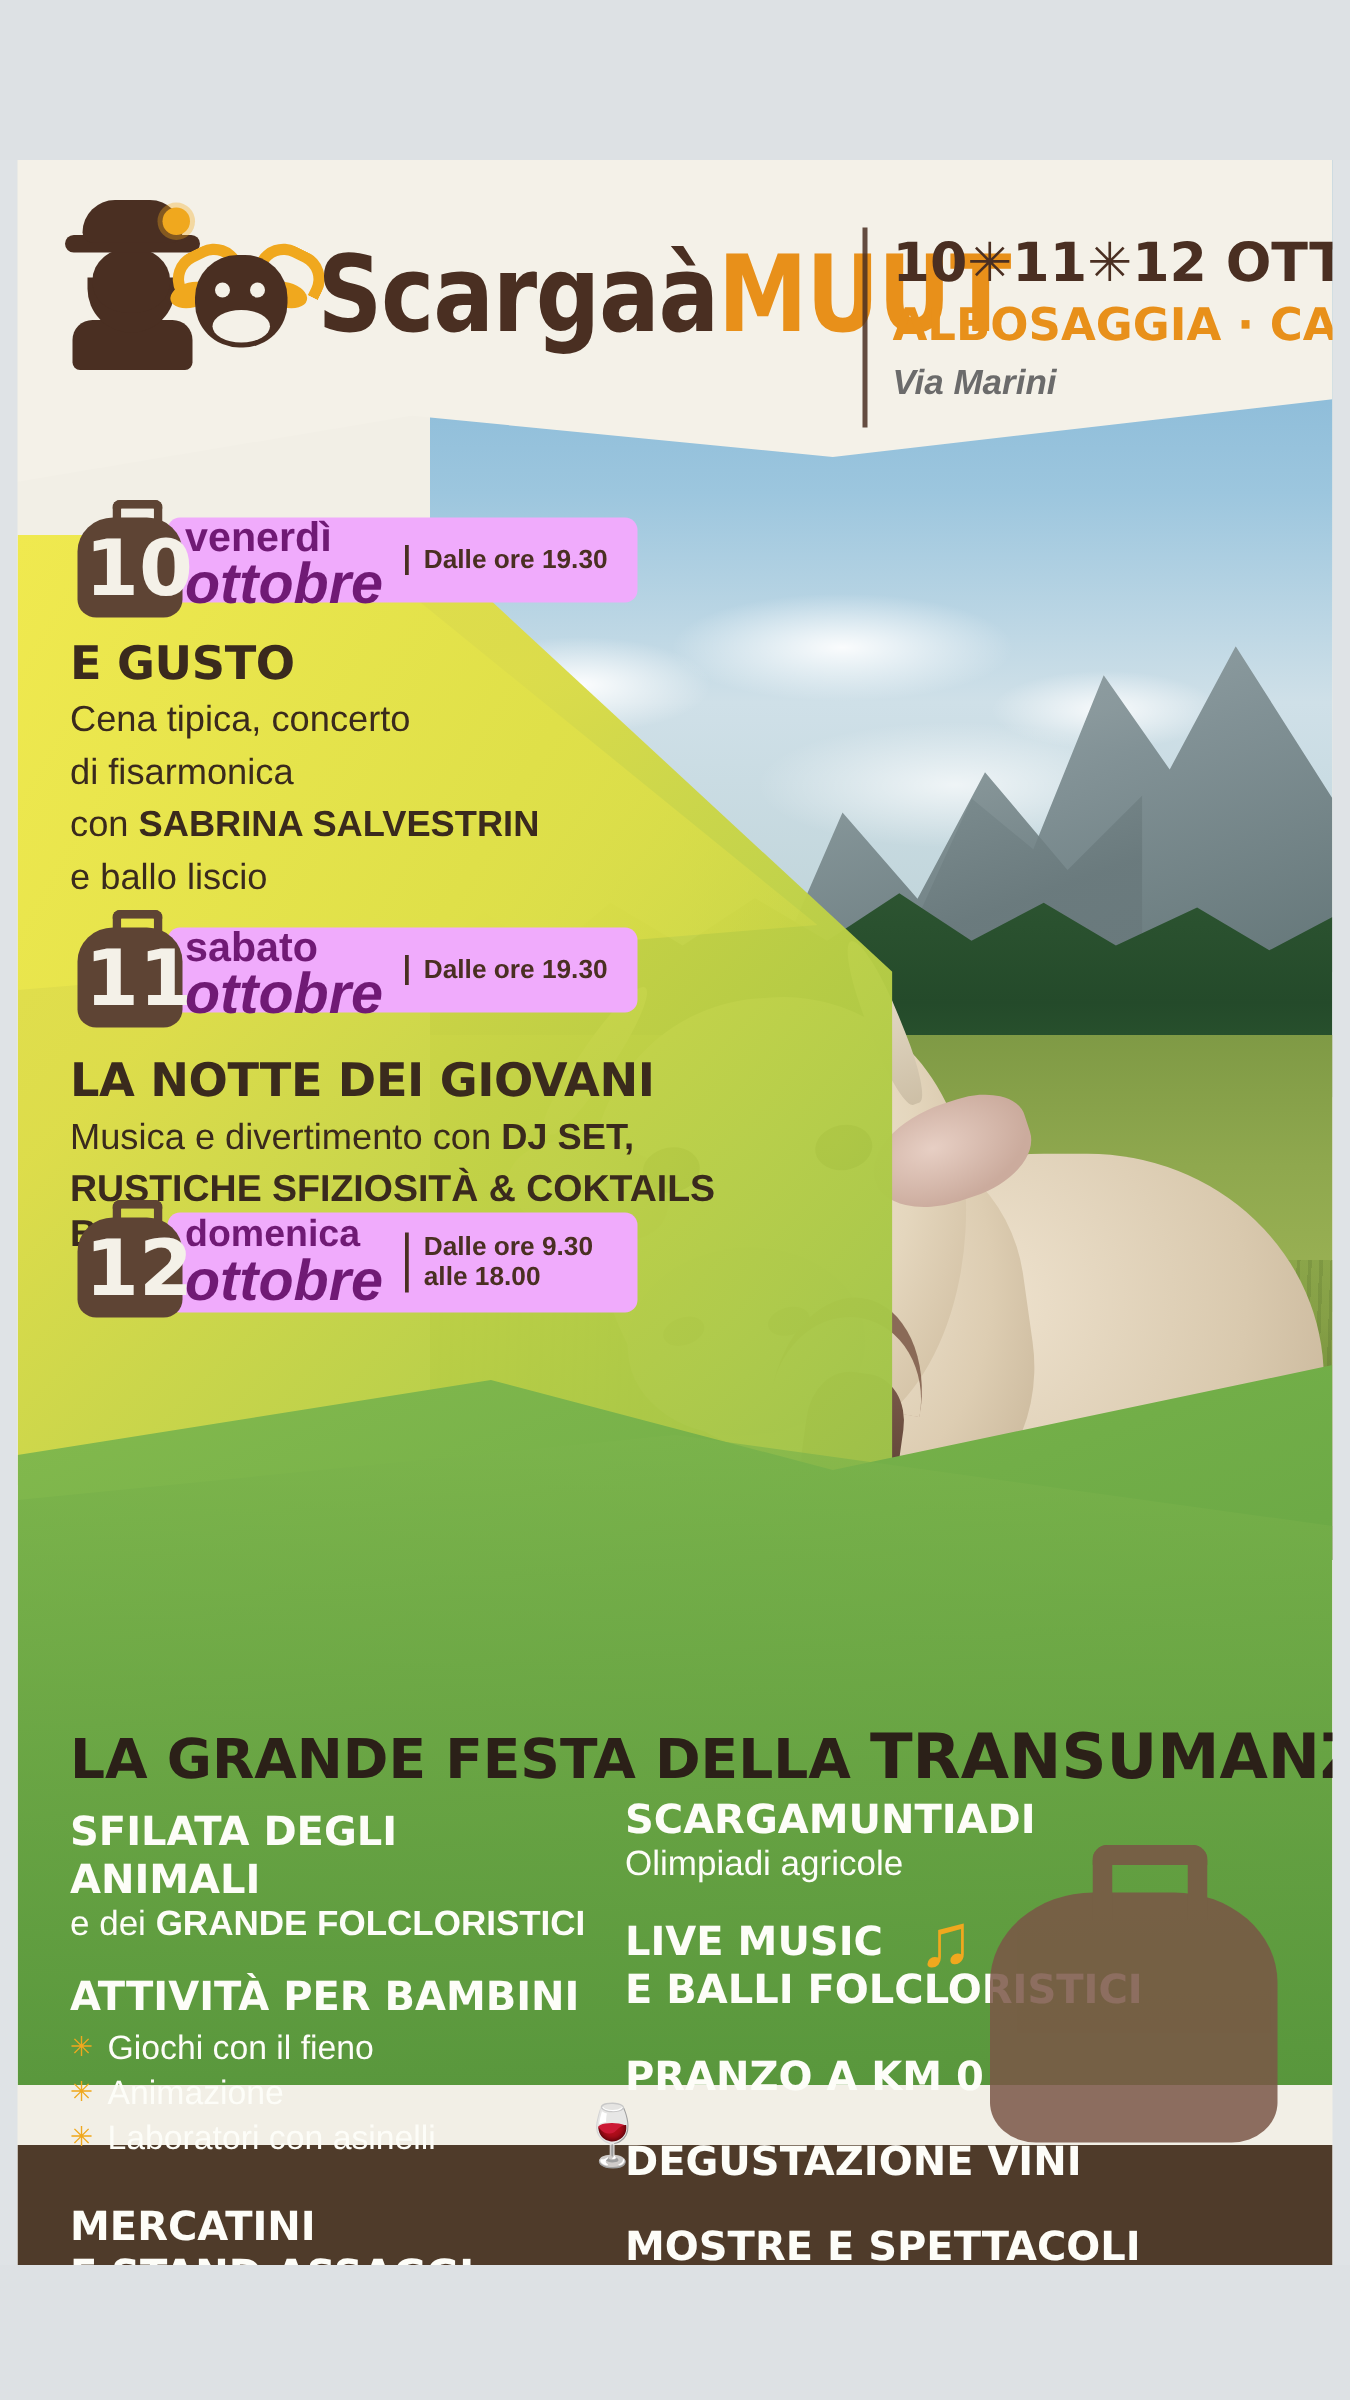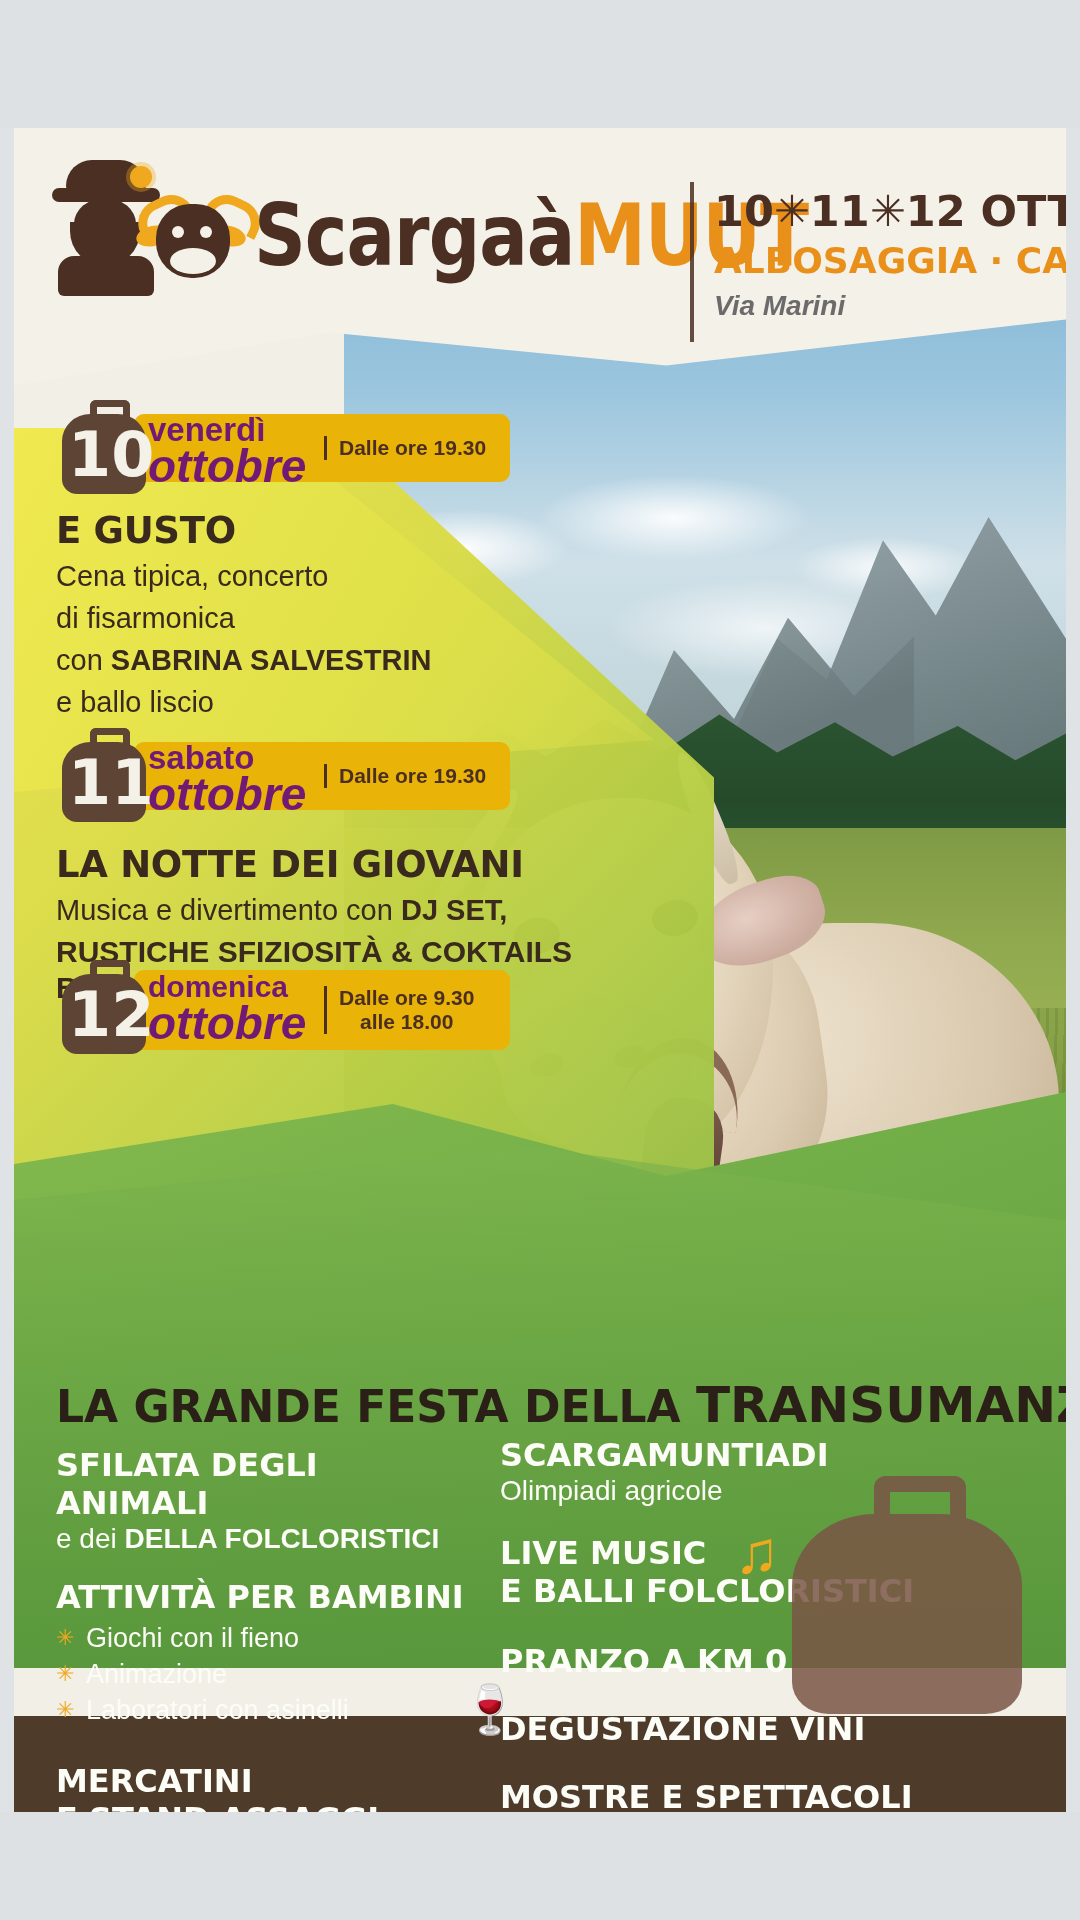--- a/index.html
+++ b/index.html
@@ -339,24 +339,24 @@
   .day-num {
     position: absolute; left: 12px; top: 16px;
     width: 72px; text-align: center;
     font-size: 62px; font-weight: 700; color: #f4f1e8;
     font-family: "DejaVu Sans", sans-serif;
     line-height: 78px;
   }
   .day-pill {
     position: absolute; left: 78px; top: 14px;
     height: 68px;
-    background: #eab308;
+    background: #f0abfc;
     border-radius: 10px;
     display: flex; align-items: center;
-    padding-left: 60px; padding-right: 16px; text-align: center;
+    padding-left: 60px; padding-right: 16px;
   }
   .day-name {
     position: absolute; left: 92px; top: 12px;
     font-size: 33px; font-weight: 700; color: #701a75; line-height: 36px;
     z-index: 4;
   }
   .day-name b { display: block; font-size: 46px; font-style: italic; }
   .day-hours {
     position: relative;
     border-left: 3px solid #4a2f22;
@@ -561,21 +561,21 @@
         <span style="font-size:30px;">domenica</span>
         <b>ottobre</b>
       </div>
     </div>
 
     <div class="transumanza"><span>LA GRANDE FESTA DELLA </span><span class="big">TRANSUMANZA</span></div>
 
     <div class="col-left">
       <div class="blk">
         <div class="t">SFILATA DEGLI ANIMALI</div>
-        <div class="s"><span>e dei </span><b>DELLA FOLCLORISTICI</b></div>
+        <div class="s"><span>e dei </span><b>GRANDE FOLCLORISTICI</b></div>
       </div>
 
       <div class="blk">
         <div class="t">ATTIVITÀ PER BAMBINI</div>
         <ul class="bullets">
           <li>Giochi con il fieno</li>
           <li>Animazione</li>
           <li>Laboratori con asinelli</li>
         </ul>
       </div>

